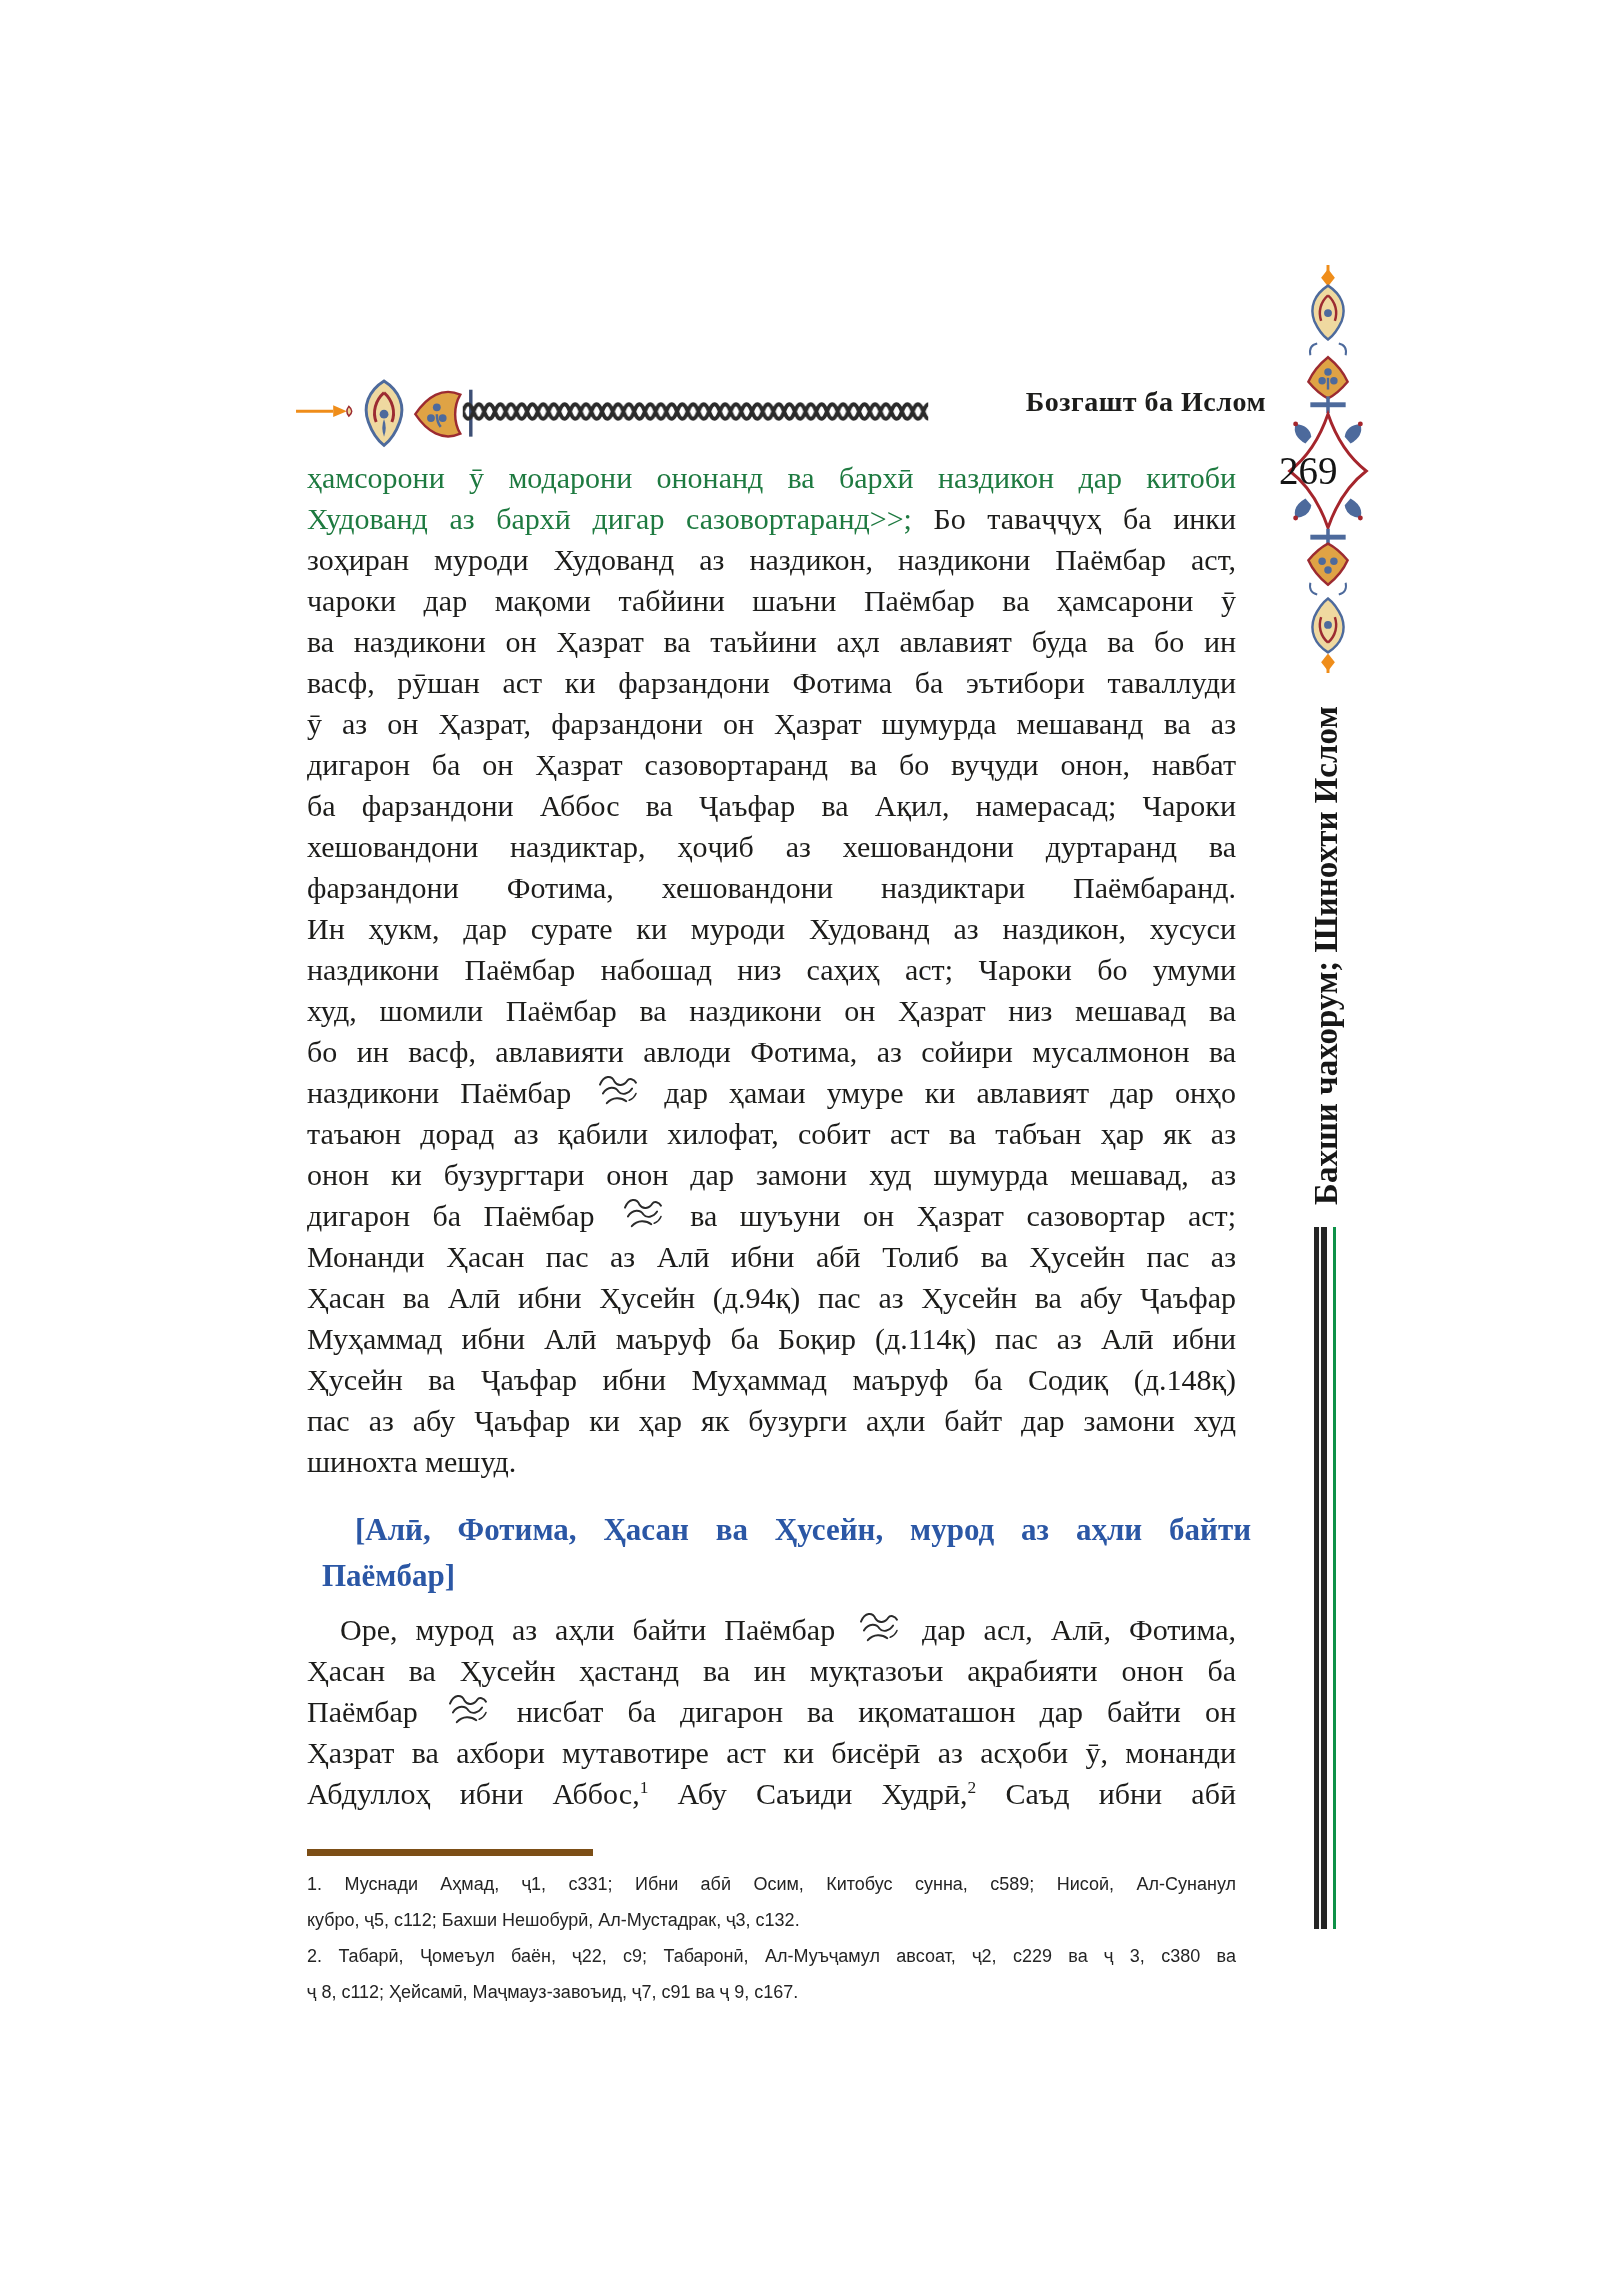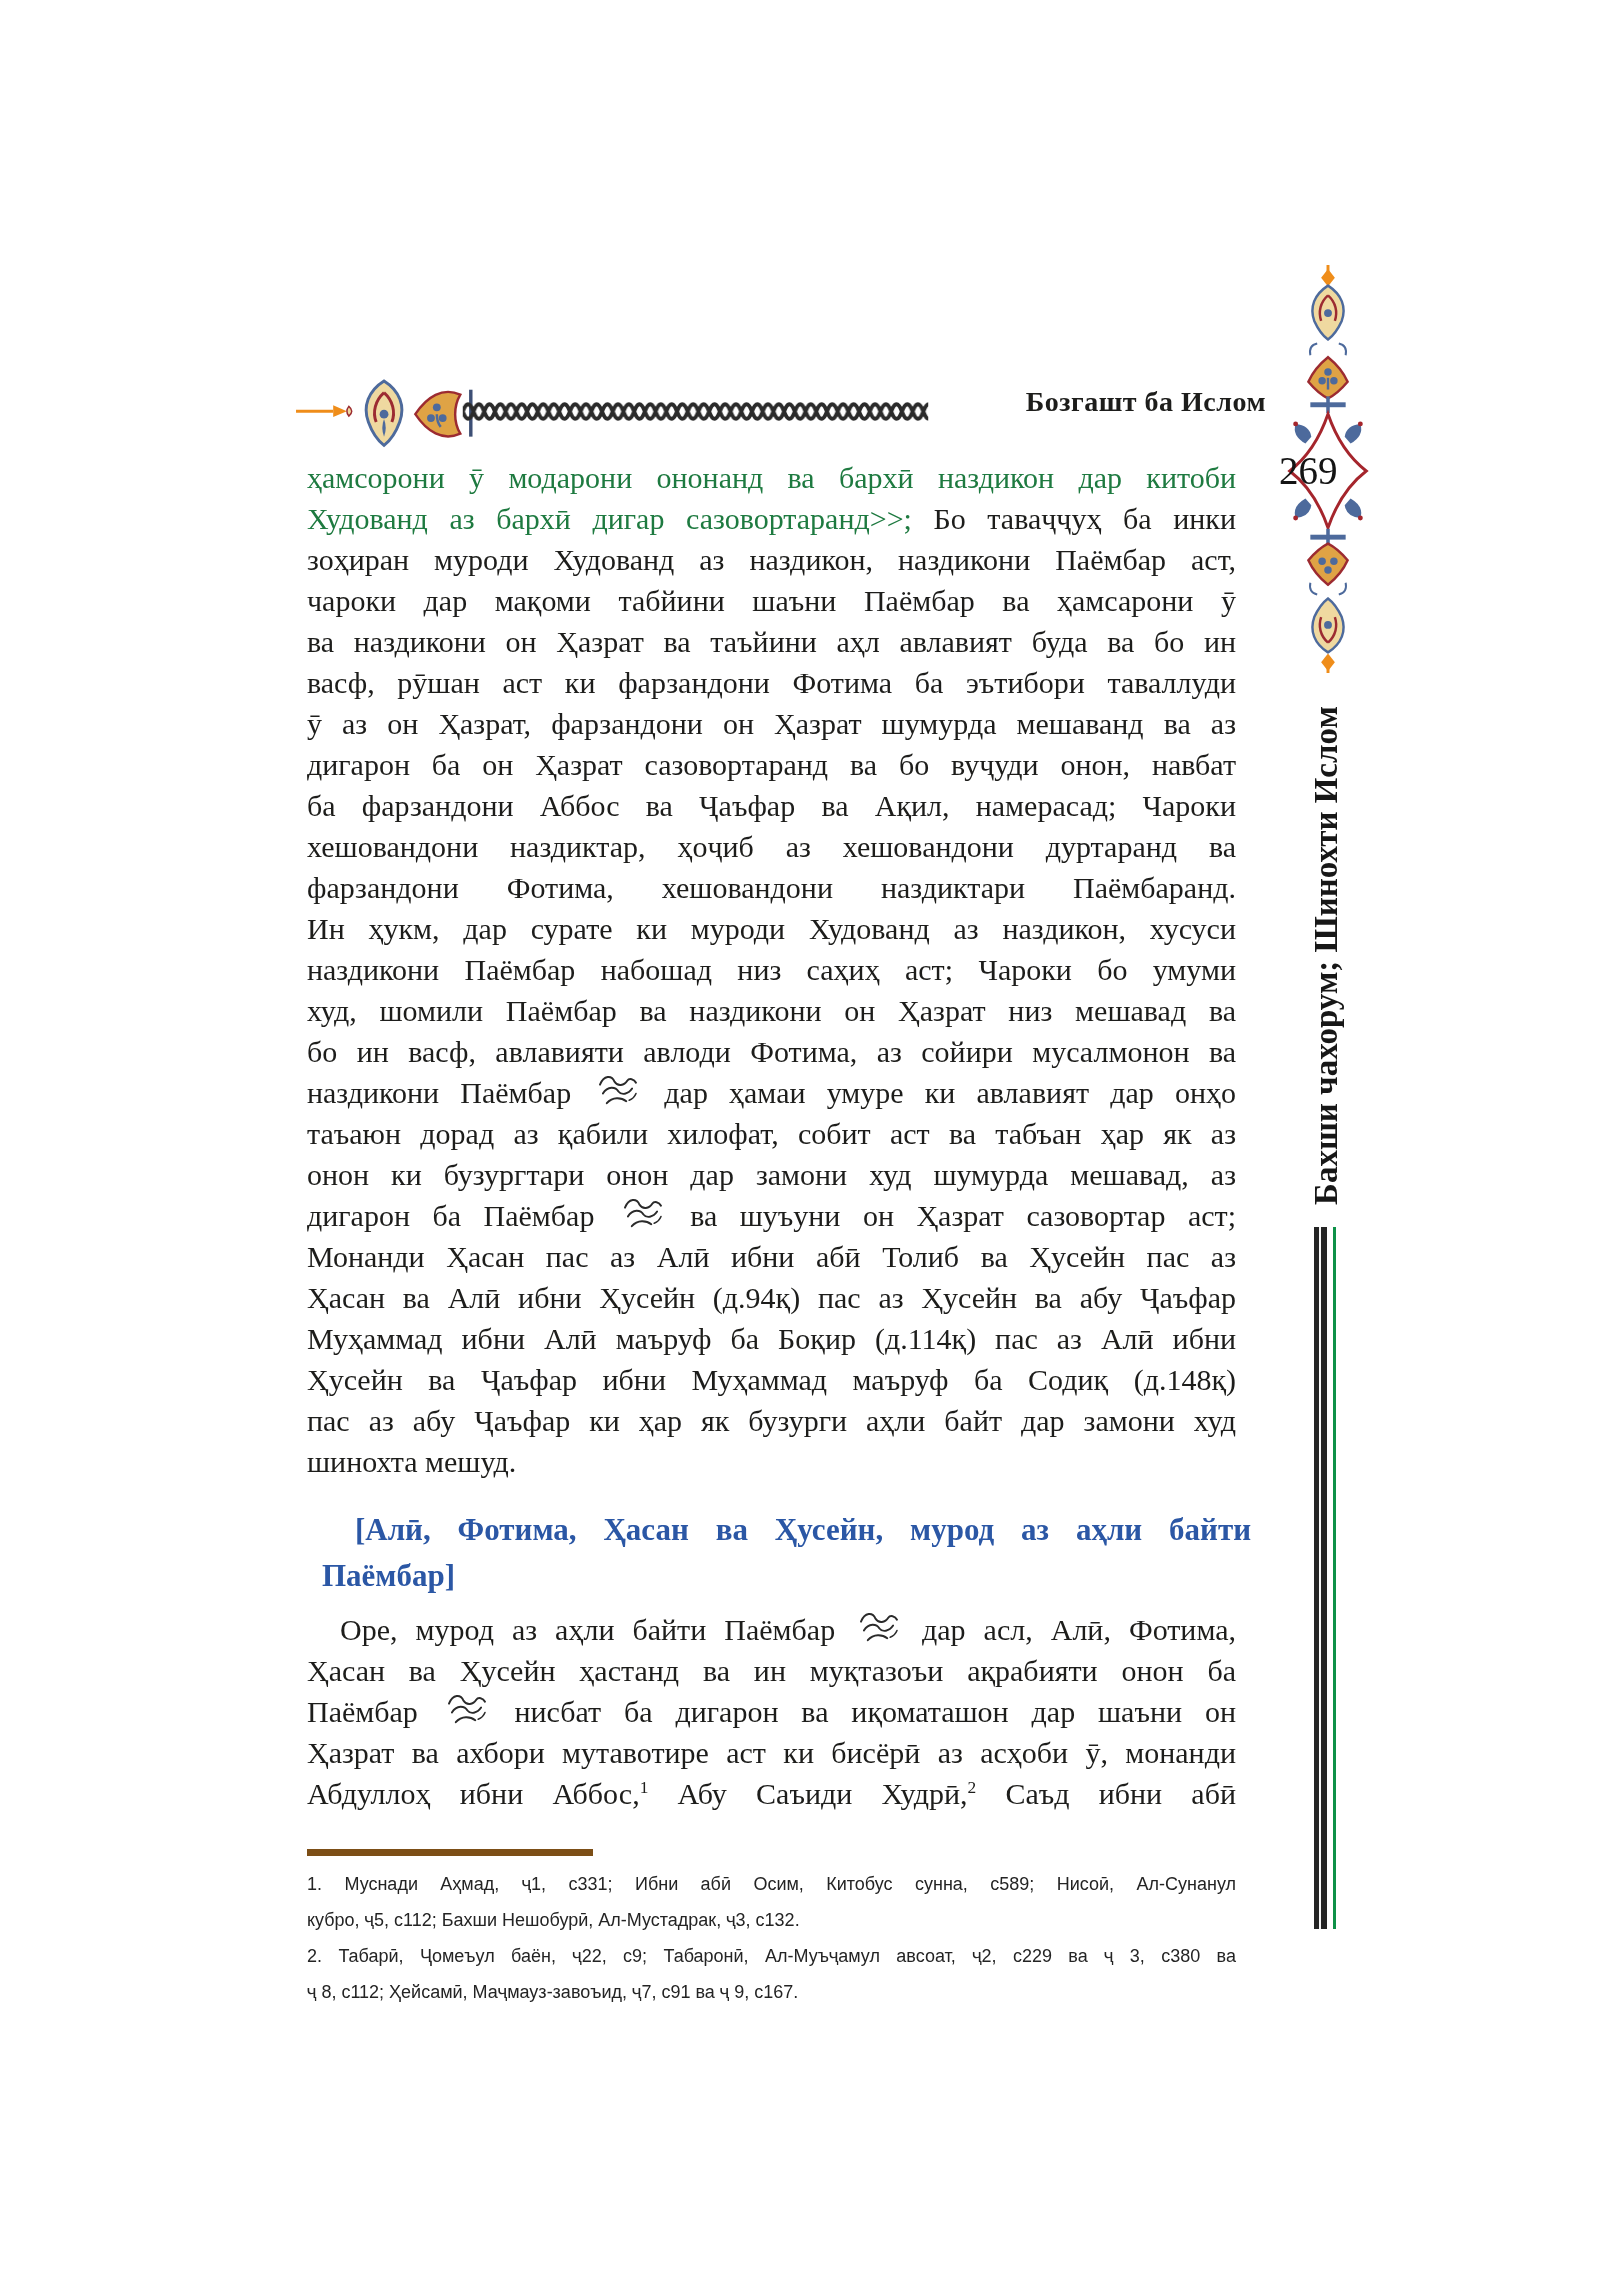--- a/index.html
+++ b/index.html
@@ -172,21 +172,21 @@
         <path d="M8 21 C13 13 21 14 24 19 C27 23 34 22 38 16" fill="none" stroke="#2a2a2a" stroke-width="2" stroke-linecap="round"></path>
         <path d="M12 31 C18 24 27 25 32 29" fill="none" stroke="#2a2a2a" stroke-width="2" stroke-linecap="round"></path>
         <path d="M35 28 q5 -2 7 -7" fill="none" stroke="#2a2a2a" stroke-width="1.6" stroke-linecap="round"></path>
       </svg><span> дар асл, Алӣ, Фотима,</span></div>
     <div class="tline"><span>Ҳасан ва Ҳусейн ҳастанд ва ин муқтазоъи ақрабияти онон ба</span></div>
     <div class="tline"><span>Паёмбар </span><svg width="45" height="37" viewBox="0 0 46 38" class="saw">
         <path d="M5 12 C9 2 17 2 20 9 C23 14 30 13 33 8 C35 5 40 6 42 10" fill="none" stroke="#2a2a2a" stroke-width="2" stroke-linecap="round"></path>
         <path d="M8 21 C13 13 21 14 24 19 C27 23 34 22 38 16" fill="none" stroke="#2a2a2a" stroke-width="2" stroke-linecap="round"></path>
         <path d="M12 31 C18 24 27 25 32 29" fill="none" stroke="#2a2a2a" stroke-width="2" stroke-linecap="round"></path>
         <path d="M35 28 q5 -2 7 -7" fill="none" stroke="#2a2a2a" stroke-width="1.6" stroke-linecap="round"></path>
-      </svg><span> нисбат ба дигарон ва иқоматашон дар шаъни он</span></div>
+      </svg><span> нисбат ба дигарон ва иқоматашон дар байти он</span></div>
     <div class="tline"><span>Ҳазрат ва ахбори мутавотире аст ки бисёрӣ аз асҳоби ӯ, монанди</span></div>
     <div class="tline"><span>Абдуллоҳ ибни Аббос,</span><sup>1</sup><span> Абу Саъиди Худрӣ,</span><sup>2</sup><span> Саъд ибни абӣ</span></div>
   </div>
 
 <div id="sep" class="abs"></div>
 <div id="fn" class="abs">
   <div id="fn1">
       <div class="tline"><span>1. Муснади Аҳмад, ҷ1, с331; Ибни абӣ Осим, Китобус сунна, с589; Нисоӣ, Ал-Сунанул</span></div>
       <div class="tline nojust"><span>кубро, ҷ5, с112; Бахши Нешобурӣ, Ал-Мустадрак, ҷ3, с132.</span></div>
     </div>

